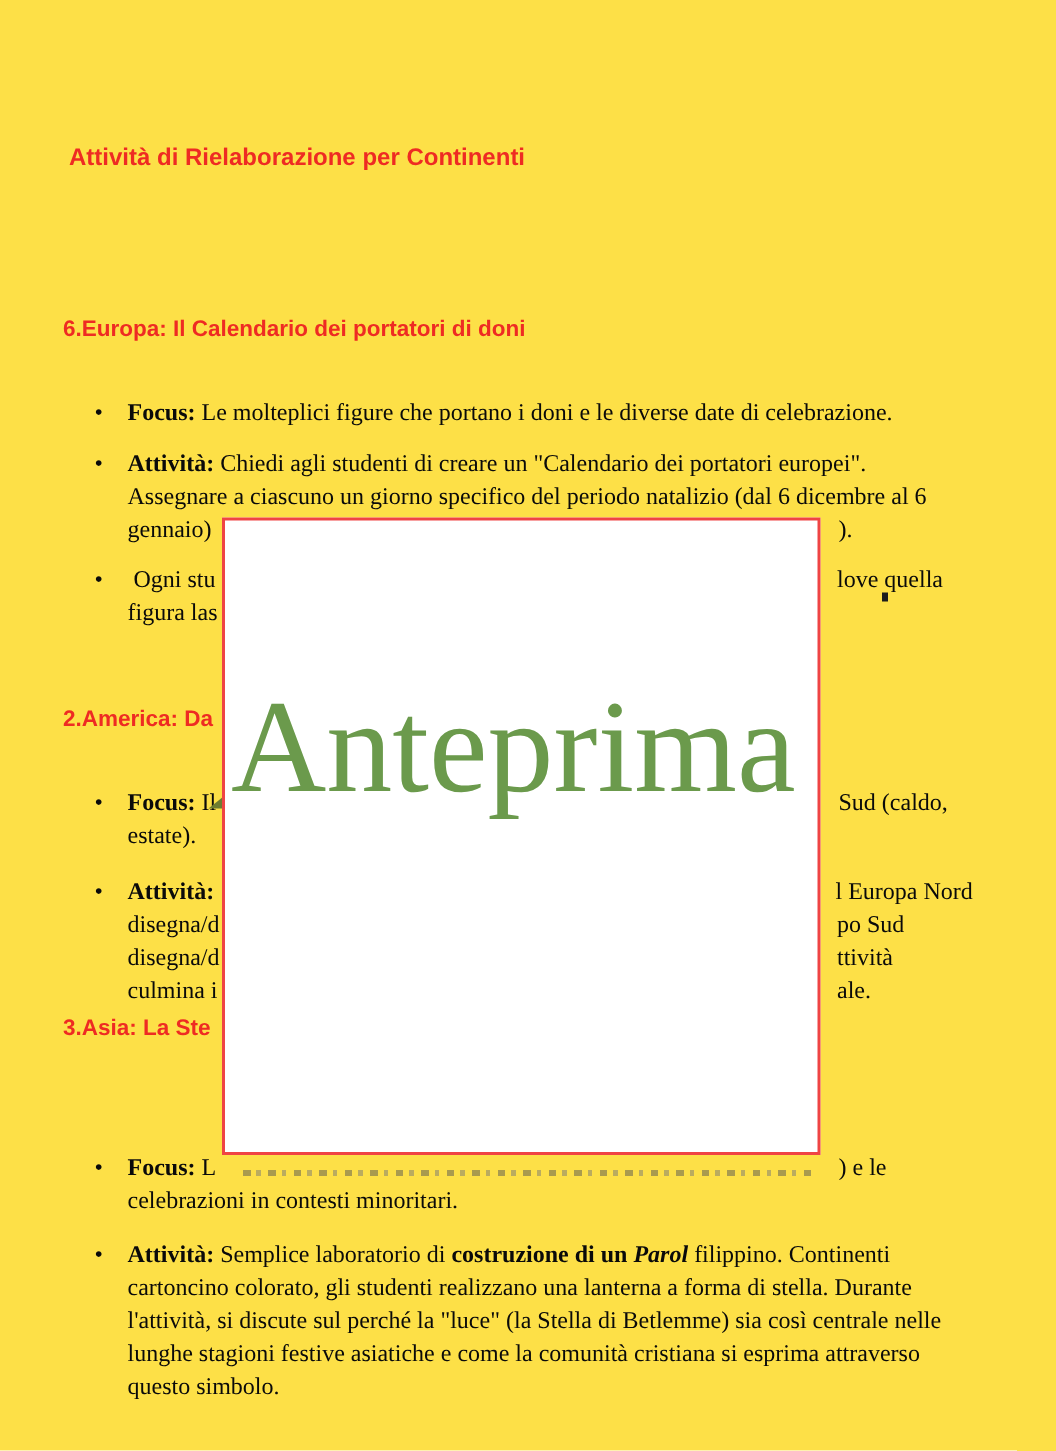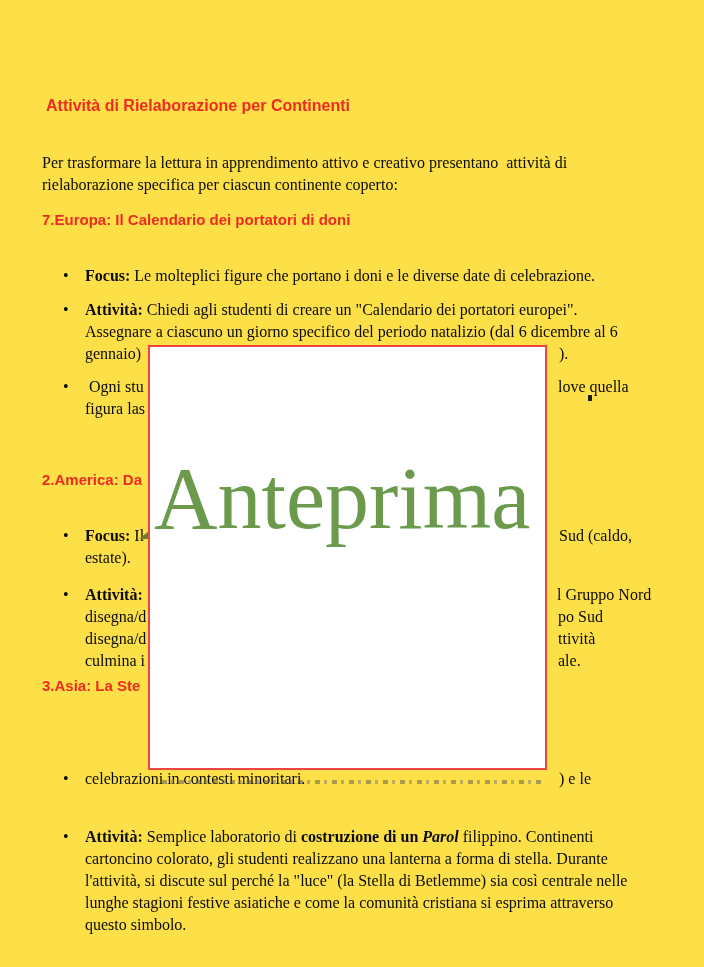--- a/index.html
+++ b/index.html
@@ -45,26 +45,22 @@
     position:absolute;left:588px;top:395px;width:4px;height:6px;background:#1c1c1c;z-index:2;
   }
 </style>
 </head>
 <body>
 
 <div class="page">
 
   <div class="abs title" style="left:46px;top:96px;">Attività di Rielaborazione per Continenti</div>
 
-  <div class="abs" style="left:42px;top:152px;">
-    <div class="line">Per trasformare la lettura in apprendimento attivo e creativo presentano  attività di</div>
-    <div class="line">rielaborazione specifica per ciascun continente coperto:</div>
-  </div>
 
-  <div class="abs h" style="left:42px;top:210px;">7.Europa: Il Calendario dei portatori di doni</div>
+  <div class="abs h" style="left:42px;top:210px;">6.Europa: Il Calendario dei portatori di doni</div>
 
   <div class="bullet" style="top:265px;">
     <span class="dot">•</span>
     <div class="btext">
       <div class="line"><span class="bold">Focus:</span><span> Le molteplici figure che portano i doni e le diverse date di celebrazione.</span></div>
     </div>
   </div>
 
   <div class="bullet" style="top:299px;">
     <span class="dot">•</span>
@@ -98,30 +94,31 @@
 
   <div class="bullet" style="top:584px;">
     <span class="dot">•</span>
     <div class="btext">
       <div class="line"><span class="bold">Attività:</span></div>
       <div class="line">disegna/d</div>
       <div class="line">disegna/d</div>
       <div class="line">culmina i</div>
     </div>
   </div>
-  <div class="frag" style="left:557px;top:584px;">l Gruppo Nord</div>
+  <div class="frag" style="left:557px;top:584px;">l Europa Nord</div>
   <div class="frag" style="left:558px;top:606px;">po Sud</div>
   <div class="frag" style="left:558px;top:628px;">ttività</div>
   <div class="frag" style="left:558px;top:650px;text-align:center;">ale.</div>
 
   <div class="abs h" style="left:42px;top:676px;">3.Asia: La Ste</div>
 
   <div class="bullet" style="top:768px;">
     <span class="dot">•</span>
     <div class="btext">
+      <div class="line"><span class="bold">Focus:</span><span> L</span></div>
       <div class="line">celebrazioni in contesti minoritari.</div>
     </div>
   </div>
   <div class="frag" style="left:559px;top:768px;">) e le</div>
 
   <div class="bullet" style="top:826px;">
     <span class="dot">•</span>
     <div class="btext">
       <div class="line"><span class="bold">Attività:</span><span> Semplice laboratorio di </span><span class="bold">costruzione di un </span><span class="bold italic">Parol</span><span> filippino. Continenti</span></div>
       <div class="line">cartoncino colorato, gli studenti realizzano una lanterna a forma di stella. Durante</div>

